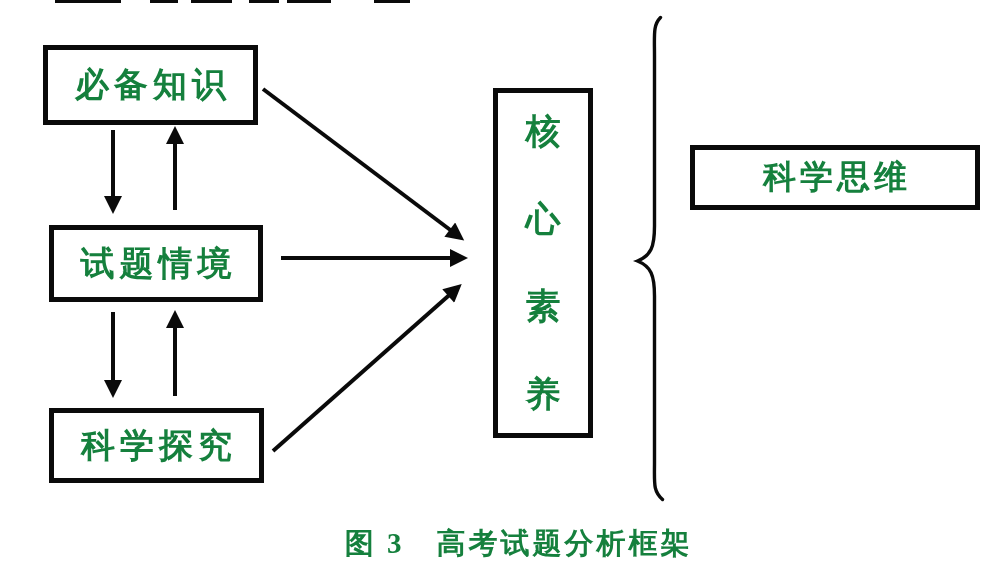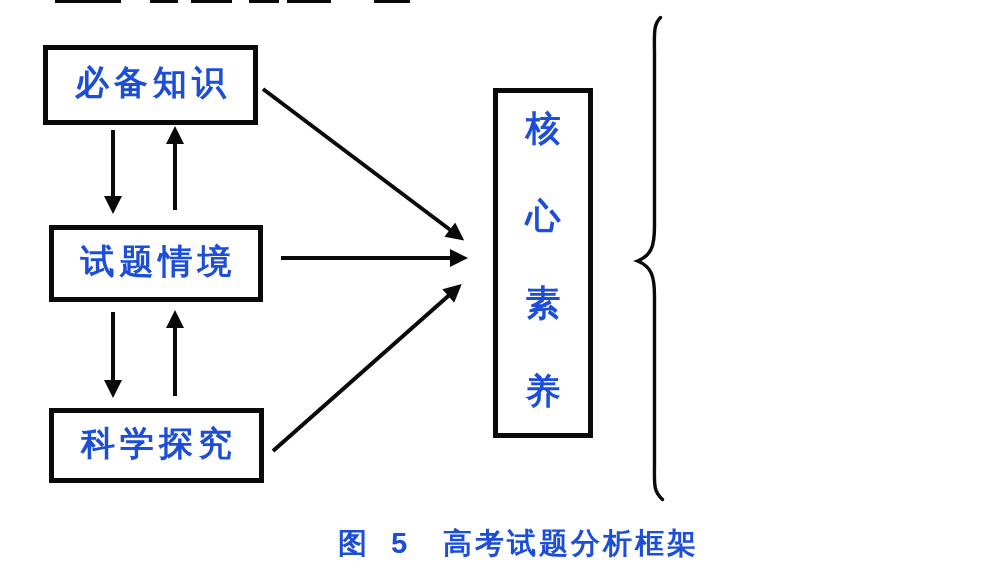--- a/index.html
+++ b/index.html
@@ -1,18 +1,18 @@
 <!DOCTYPE html>
 <html><head>
 <meta charset="utf-8">
 <style>
   html,body{margin:0;padding:0;background:#ffffff;}
   #canvas{
     position:relative;width:1005px;height:576px;background:#ffffff;
-    font-family:Liberation Mono, monospace;color:#1d4ed8;overflow:hidden;
+    font-family:Liberation Serif, serif;color:#15803d;overflow:hidden;
   }
   .box{
     position:absolute;border:5px solid #0a0a0a;background:#ffffff;
     display:flex;align-items:center;justify-content:center;box-sizing:border-box;
   }
   .box-label{font-weight:bold;white-space:nowrap;line-height:1;}
   .left-label{font-size:34px;letter-spacing:5px;text-indent:5px;}
   .right-label{font-size:33px;letter-spacing:4px;text-indent:4px;}
   .vbox{flex-direction:column;justify-content:space-between;padding:21px 0;}
   .vchar{font-weight:bold;font-size:35px;line-height:1;}
@@ -78,18 +78,21 @@
   </div>
 
   <div class="box vbox" style="left:493px;top:88px;width:100px;height:350px">
     <span class="vchar">核</span>
     <span class="vchar">心</span>
     <span class="vchar">素</span>
     <span class="vchar">养</span>
   </div>
 
 
+  <div class="box" style="left:690px;top:145px;width:290px;height:65px">
+    <span class="box-label right-label">科学思维</span>
+  </div>
 
 
 
-  <div id="caption">图 5　高考试题分析框架</div>
+  <div id="caption">图 3　高考试题分析框架</div>
 
 </div>
 
 </body></html>

